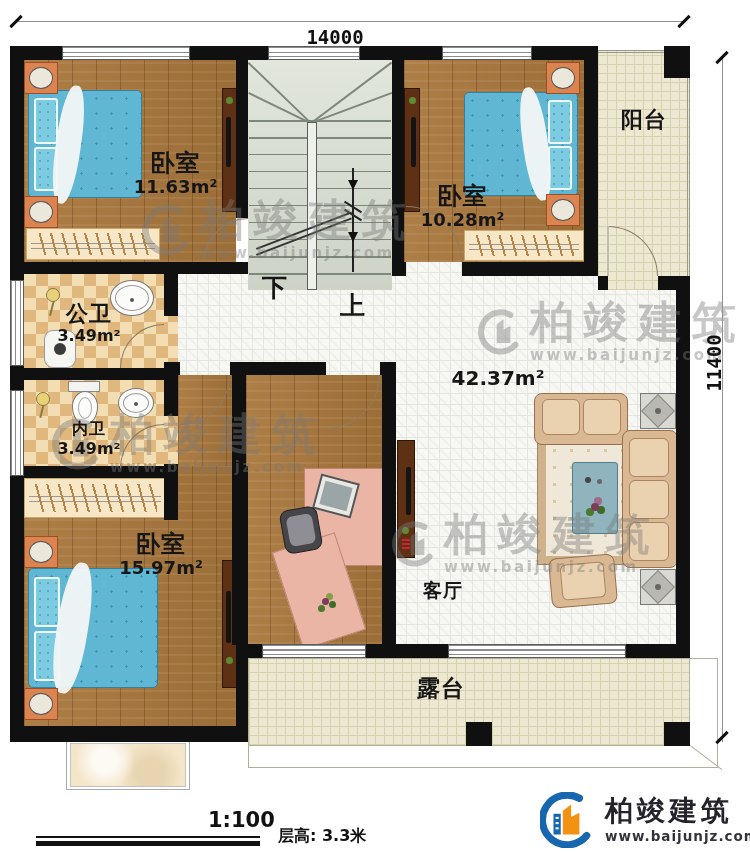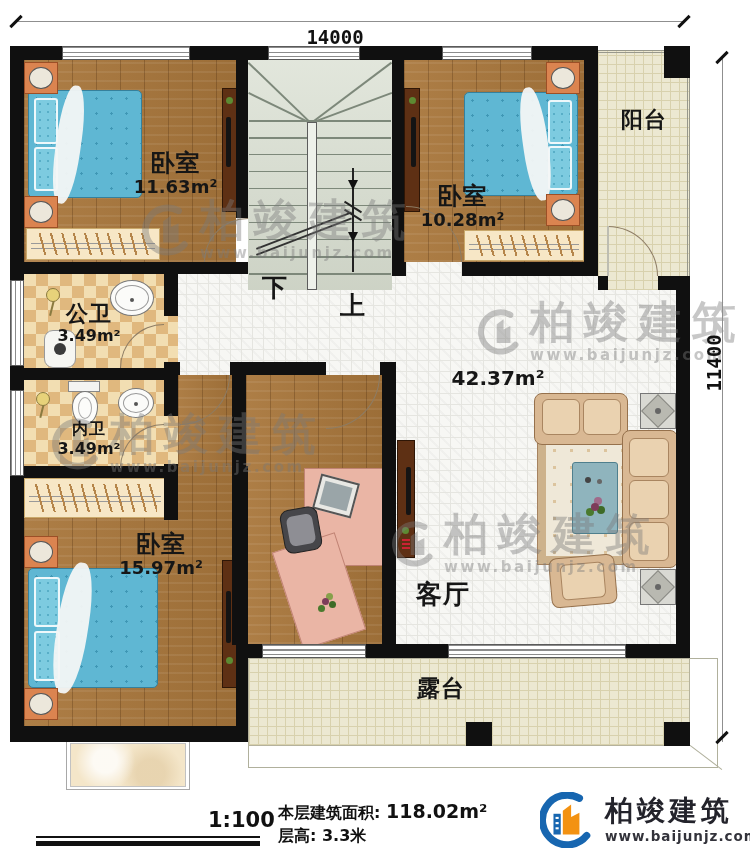--- a/index.html
+++ b/index.html
@@ -316,21 +316,21 @@
     <div class="ar" style="font-size:16px;">3.49m²</div>
   </div>
   <div class="rlabel" style="left:112px;top:531px;width:98px;">
     <div class="nm">卧室</div>
     <div class="ar">15.97m²</div>
   </div>
   <div class="rlabel" style="left:448px;top:344px;width:100px;margin-top:23px;">
     <div class="ar" style="font-size:20px;">42.37m²</div>
   </div>
   <div class="rlabel" style="left:408px;top:580px;width:70px;">
-    <div class="nm" style="font-size:26px;">客厅</div>
+    <div class="nm" style="font-size:19px;">客厅</div>
   </div>
   <div class="rlabel" style="left:406px;top:676px;width:70px;">
     <div class="nm" style="font-size:23px;">露台</div>
   </div>
   <div class="rlabel" style="left:260px;top:274px;width:30px;">
     <div class="nm" style="font-size:25px;">下</div>
   </div>
   <div class="rlabel" style="left:338px;top:292px;width:30px;">
     <div class="nm" style="font-size:25px;">上</div>
   </div>
@@ -340,24 +340,20 @@
   <div class="tick" style="left:676px;top:20px;"></div>
   <div class="dim" style="left:297px;top:26px;width:76px;text-align:center;font-size:19px;font-family:'DejaVu Sans Mono','Liberation Mono',monospace;">14000</div>
   <div class="dimline" style="left:722px;top:58px;width:1px;height:684px;"></div>
   <div class="tick" style="left:714px;top:56px;"></div>
   <div class="tick" style="left:714px;top:736px;"></div>
   <div class="dim" style="left:676px;top:352px;width:76px;text-align:center;font-size:19px;font-family:'DejaVu Sans Mono','Liberation Mono',monospace;transform:rotate(-90deg);">11400</div>
 
   <div class="tb" style="left:36px;top:836px;width:224px;height:2px;background:#111;"></div>
   <div class="tb" style="left:36px;top:841px;width:224px;height:5px;background:#111;"></div>
   <div class="tb" style="left:208px;top:808px;font-size:21px;font-weight:600;">1:100</div>
-  <div class="tb" style="left:278px;top:800px;font-size:16px;font-weight:600;">
-    <span>本层建筑面积:</span>
-    <span style="font-size:19px;font-weight:700;">118.02m²</span>
-  </div>
   <div class="tb" style="left:278px;top:826px;font-size:16px;font-weight:600;">
     <span>层高:</span>
     <span>3.3米</span>
   </div>
   <div class="tb" style="left:540px;top:792px;display:flex;align-items:center;gap:9px;">
     <svg width="56" height="56" viewBox="0 0 54 54">
       <path d="M38 6 A 24 24 0 1 0 45 42" fill="none" stroke="#1766b0" stroke-width="7" stroke-linecap="round"></path>
       <path d="M22 41 L22 18 L30 12 L30 24 L38 20 L38 41 Z" fill="#f39212"></path>
       <rect x="13" y="21" width="7" height="20" fill="#1766b0"></rect>
       <rect x="15" y="24" width="3" height="2" fill="#fff"></rect>

